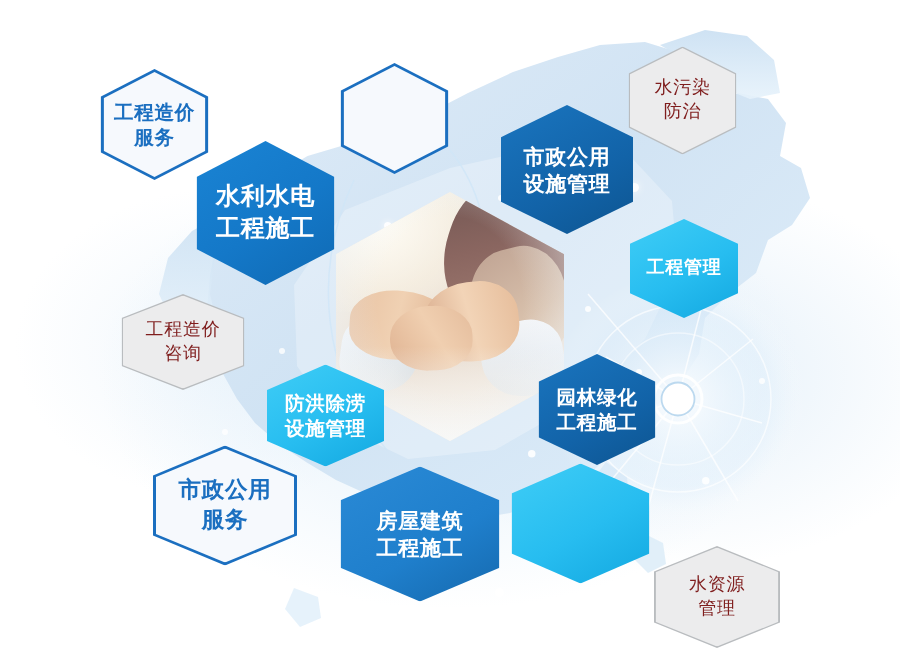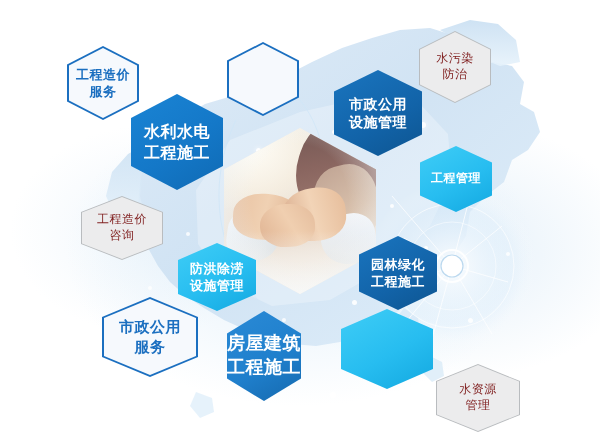--- a/index.html
+++ b/index.html
@@ -288,21 +288,21 @@
         <div class="hex-text">园林绿化
 工程施工</div>
       </div>
       <div class="hex outline-blue" style="left: 102px; top: 297px; width: 96px; height: 80px; font-size: 15px;">
         <div class="hex-shape" style="clip-path: polygon(50% 0%, 100% 25%, 100% 75%, 50% 100%, 0% 75%, 0% 25%); background: rgb(27, 111, 192);">
           <div style="position: absolute; inset: 2px; clip-path: polygon(50% 0%, 100% 25%, 100% 75%, 50% 100%, 0% 75%, 0% 25%); background: rgba(255, 255, 255, 0.96);"></div>
         </div>
         <div class="hex-text">市政公用
 服务</div>
       </div>
-      <div class="hex filled" style="left: 227px; top: 311px; width: 74px; height: 90px; font-size: 18px; text-align: center;">
+      <div class="hex filled" style="left: 227px; top: 311px; width: 106px; height: 90px; font-size: 14px; text-align: center;">
         <div class="hex-shape" style="clip-path: polygon(50% 0%, 100% 25%, 100% 75%, 50% 100%, 0% 75%, 0% 25%); background: linear-gradient(150deg, rgb(42, 138, 214) 0%, rgb(31, 127, 204) 58%, rgb(21, 105, 174) 100%);"></div>
         <div class="hex-text">房屋建筑
 工程施工</div>
       </div>
       <div class="hex filled" style="left: 341px; top: 309px; width: 92px; height: 80px; font-size: 13px;">
         <div class="hex-shape" style="clip-path: polygon(50% 0%, 100% 25%, 100% 75%, 50% 100%, 0% 75%, 0% 25%); background: linear-gradient(150deg, rgb(63, 205, 246) 0%, rgb(39, 189, 240) 55%, rgb(19, 168, 224) 100%);"></div>
       </div>
       <div class="hex outline-gray" style="left: 436px; top: 364px; width: 84px; height: 68px; font-size: 12px;">
         <div class="hex-shape" style="clip-path: polygon(50% 0%, 100% 25%, 100% 75%, 50% 100%, 0% 75%, 0% 25%); background: rgb(185, 188, 191);">
           <div style="position: absolute; inset: 1px; clip-path: polygon(50% 0%, 100% 25%, 100% 75%, 50% 100%, 0% 75%, 0% 25%); background: rgba(255, 255, 255, 0.72);"></div>

